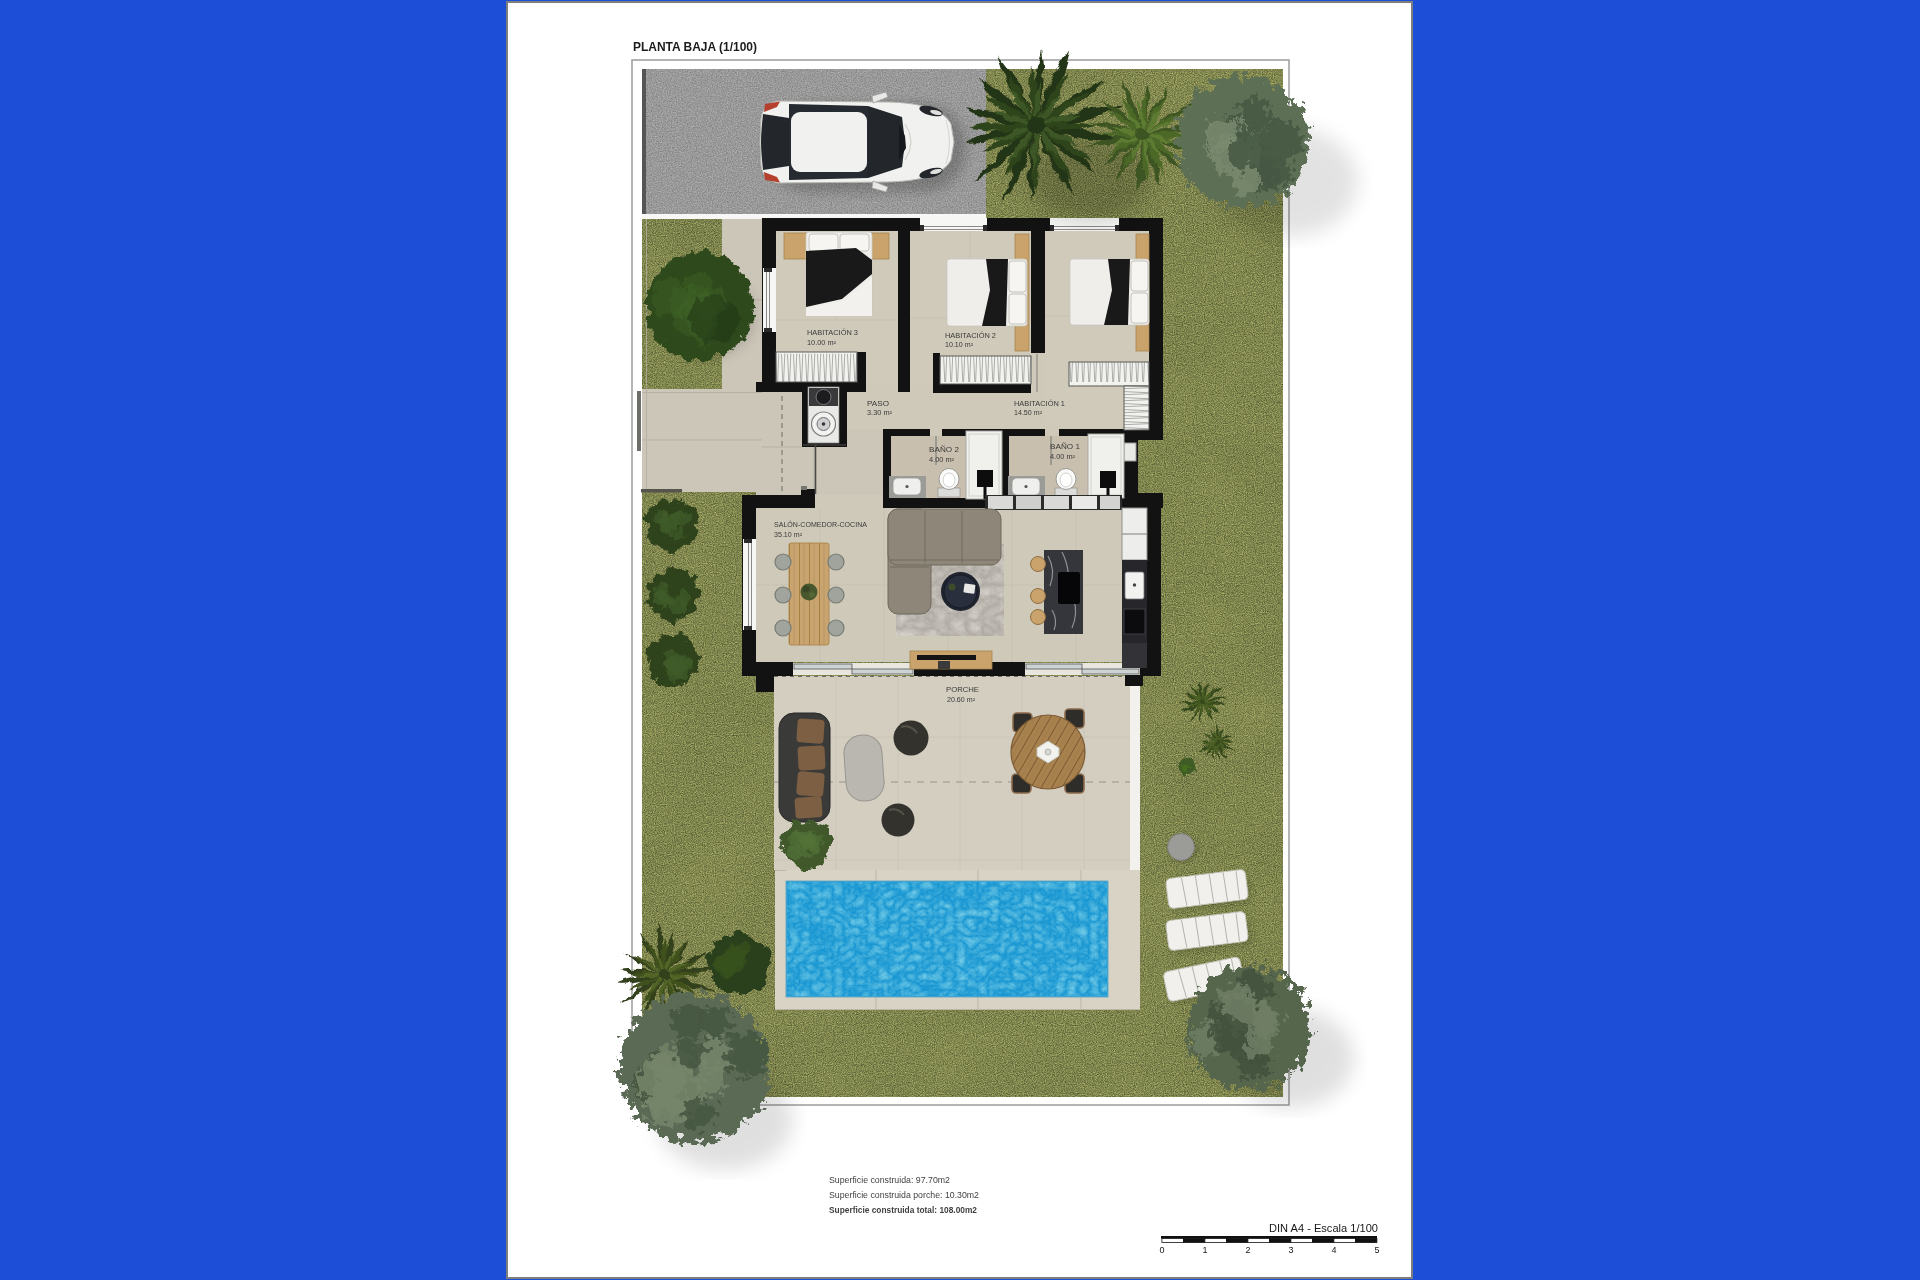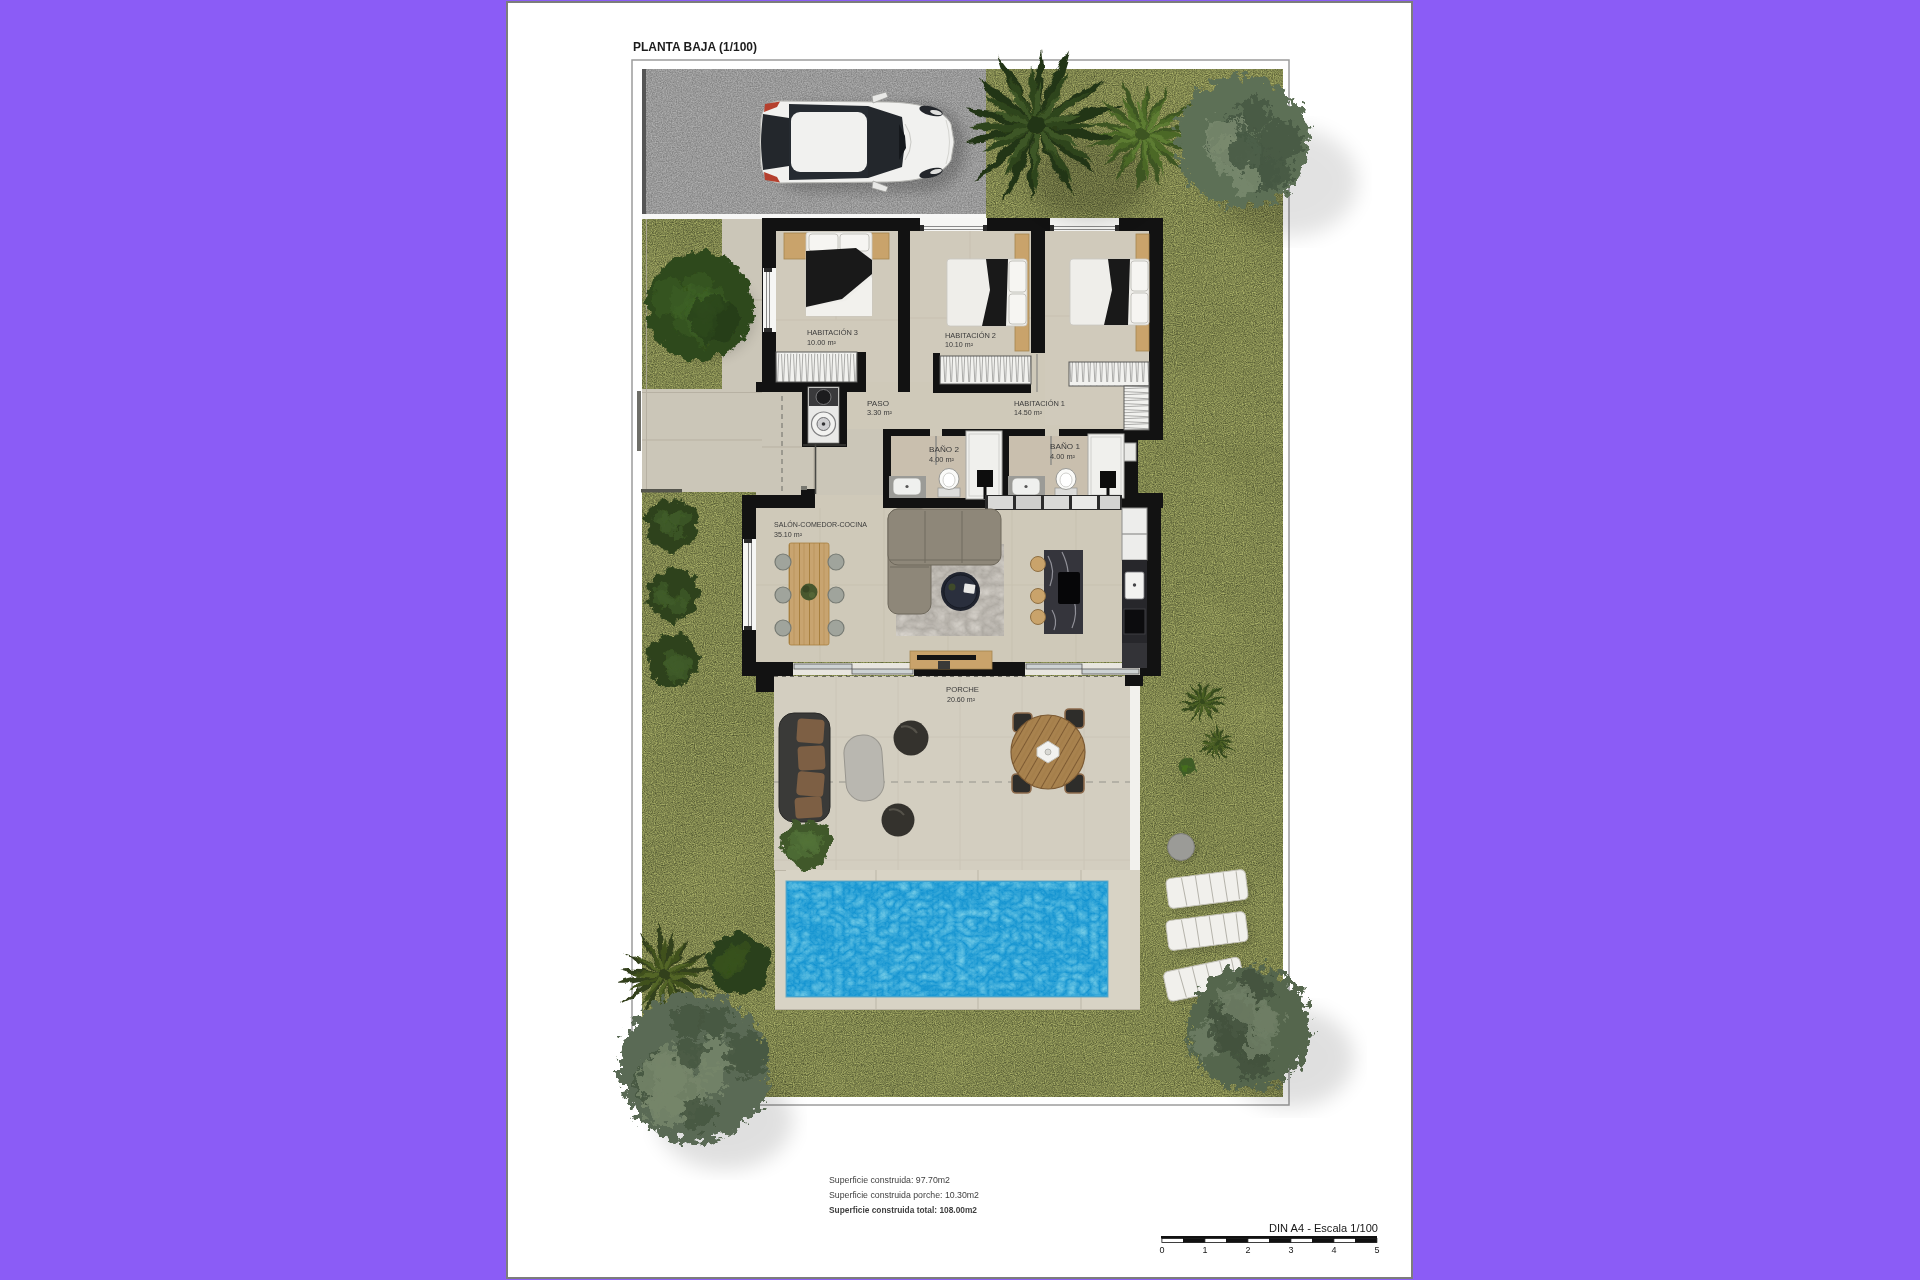--- a/index.html
+++ b/index.html
@@ -1,16 +1,16 @@
 <!DOCTYPE html>
 <html><head>
 <meta charset="utf-8">
 <style>
 html,body{margin:0;padding:0;background:#ffffff;}
-#canvas{position:relative;width:1920px;height:1280px;background:#8b5cf6;overflow:hidden;
+#canvas{position:relative;width:1920px;height:1280px;background:#1d4ed8;overflow:hidden;
 font-family:"Liberation Sans",sans-serif;text-decoration:underline;}
 svg text{font-family:"Liberation Sans",sans-serif;}
 </style>
 </head>
 <body>
 <div id="canvas">
 <svg width="1920" height="1280" viewBox="0 0 1920 1280" xmlns="http://www.w3.org/2000/svg">
 <defs>
 <filter id="fGrass" x="0%" y="0%" width="100%" height="100%" color-interpolation-filters="sRGB">
  <feTurbulence type="fractalNoise" baseFrequency="0.9" numOctaves="2" seed="11" result="n"></feTurbulence>

